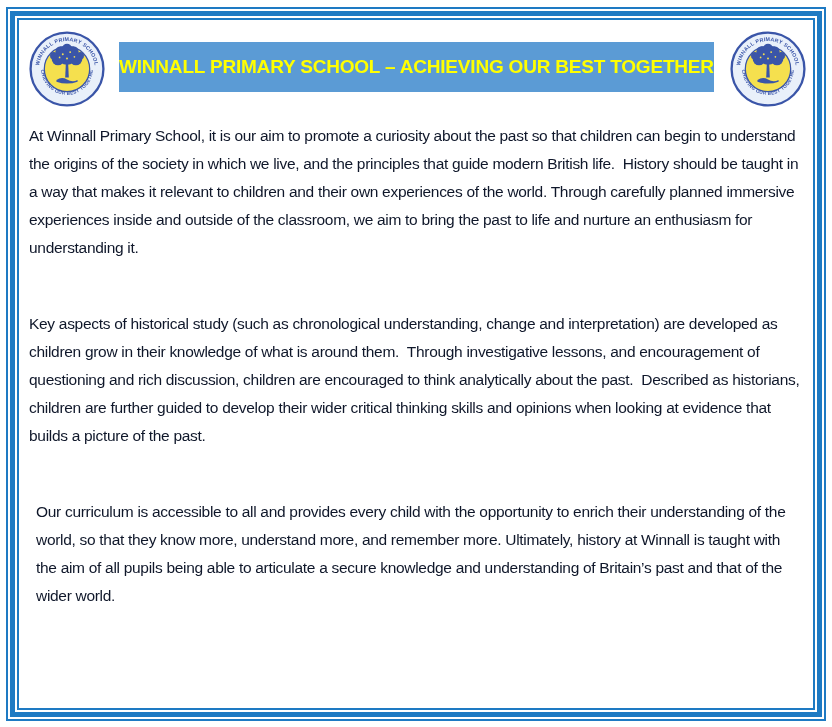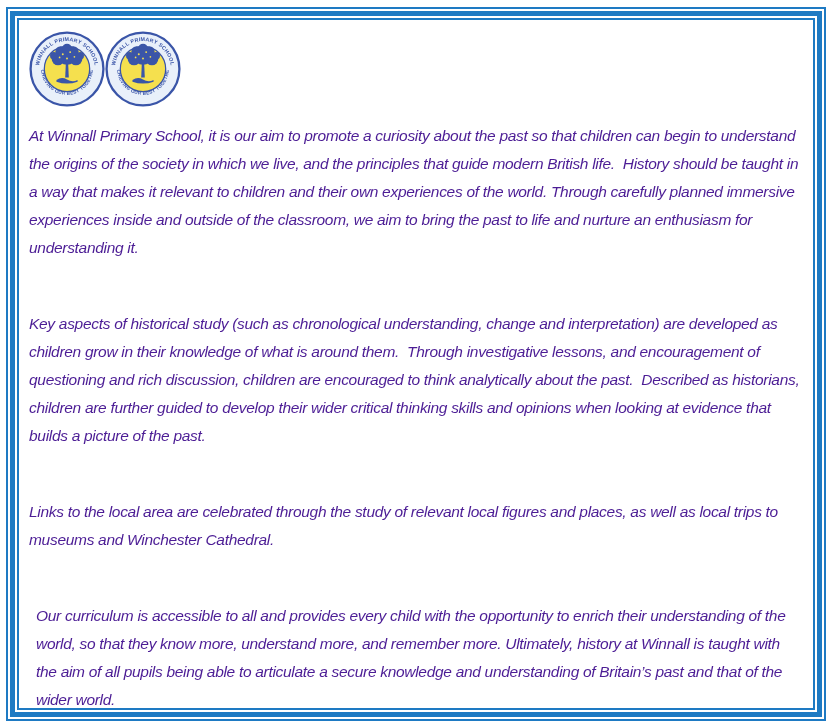--- a/index.html
+++ b/index.html
@@ -60,24 +60,23 @@
     letter-spacing: -0.2px;
     white-space: nowrap;
   }
   .main {
     padding: 15px 12px 0 10px;
   }
   .para {
     margin: 0 0 48px 0;
     font-size: 15.5px;
     line-height: 28px;
-    color: #4c1d95;
+    color: #0f172a;
     letter-spacing: -0.3px;
     white-space: pre-wrap;
-    font-style: italic;
   }
   .para:last-child { margin-bottom: 0; margin-left: 7px; }
   .arc-text {
     font-size: 5px;
     font-weight: bold;
     fill: #3A55A8;
     letter-spacing: 0.3px;
   }
   .arc-text.small { font-size: 4.4px; }
 </style>
@@ -113,20 +112,23 @@
           </g>
           <g fill="#F5E04E">
             <circle cx="32" cy="22" r="0.9"></circle>
               <circle cx="39" cy="20" r="0.9"></circle>
             <circle cx="36" cy="26" r="0.9"></circle>
               <circle cx="29" cy="25" r="0.8"></circle>
             <circle cx="43" cy="24.5" r="0.8"></circle>
           </g>
         </svg>
 
+        <div class="banner">
+          <span class="banner-text">WINNALL PRIMARY SCHOOL – ACHIEVING OUR BEST TOGETHER</span>
+        </div>
 
         <svg class="logo" viewBox="0 0 72 72" aria-hidden="true">
           <circle cx="36" cy="36" r="34.5" fill="#E9F0FA" stroke="#3A55A8" stroke-width="2.2"></circle>
           <circle cx="36" cy="36" r="21.5" fill="#F5E04E" stroke="#3A55A8" stroke-width="1.2"></circle>
           <defs>
             <path id="arcTopR" d="M 9.5 36 A 26.5 26.5 0 0 1 62.5 36"></path>
             <path id="arcBotR" d="M 11.5 36 A 24.5 24.5 0 0 0 60.5 36"></path>
           </defs>
           <text class="arc-text" text-anchor="middle"><textPath href="#arcTopR" startOffset="50%">WINNALL PRIMARY SCHOOL</textPath></text>
           <text class="arc-text small" text-anchor="middle"><textPath href="#arcBotR" startOffset="50%">ACHIEVING OUR BEST TOGETHER</textPath></text>
@@ -149,19 +151,18 @@
               <circle cx="29" cy="25" r="0.8"></circle>
             <circle cx="43" cy="24.5" r="0.8"></circle>
           </g>
         </svg>
 
       </div>
 
       <div class="main">
         <p class="para">At Winnall Primary School, it is our aim to promote a curiosity about the past so that children can begin to understand the origins of the society in which we live, and the principles that guide modern British life.  History should be taught in a way that makes it relevant to children and their own experiences of the world. Through carefully planned immersive experiences inside and outside of the classroom, we aim to bring the past to life and nurture an enthusiasm for understanding it.</p>
         <p class="para">Key aspects of historical study (such as chronological understanding, change and interpretation) are developed as children grow in their knowledge of what is around them.  Through investigative lessons, and encouragement of questioning and rich discussion, children are encouraged to think analytically about the past.  Described as historians, children are further guided to develop their wider critical thinking skills and opinions when looking at evidence that builds a picture of the past.</p>
-        <p class="para">Links to the local area are celebrated through the study of relevant local figures and places, as well as local trips to museums and Winchester Cathedral.</p>
         <p class="para">Our curriculum is accessible to all and provides every child with the opportunity to enrich their understanding of the world, so that they know more, understand more, and remember more. Ultimately, history at Winnall is taught with the aim of all pupils being able to articulate a secure knowledge and understanding of Britain’s past and that of the wider world.</p>
       </div>
 
     </div>
   </div>
 </div>
 
 </body></html>

